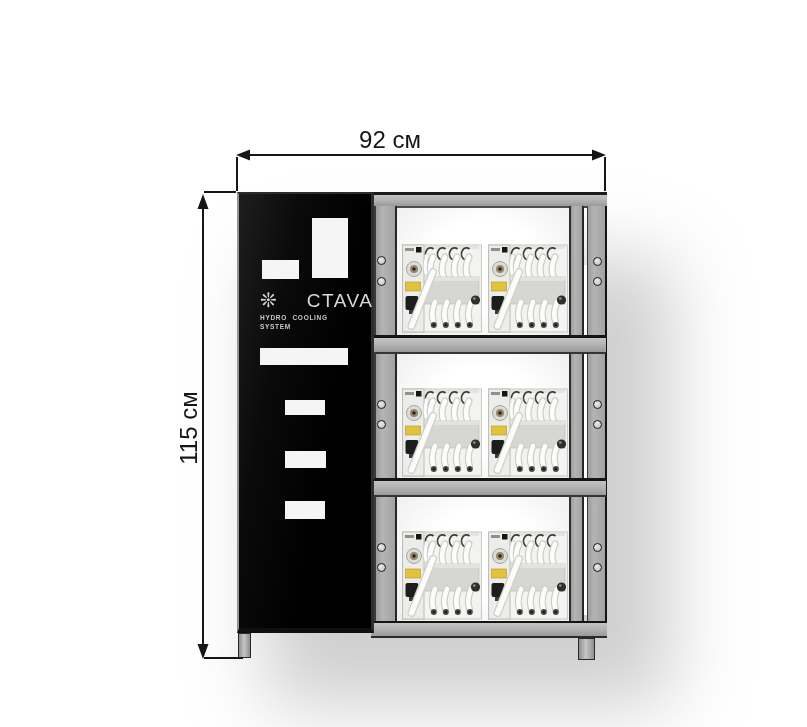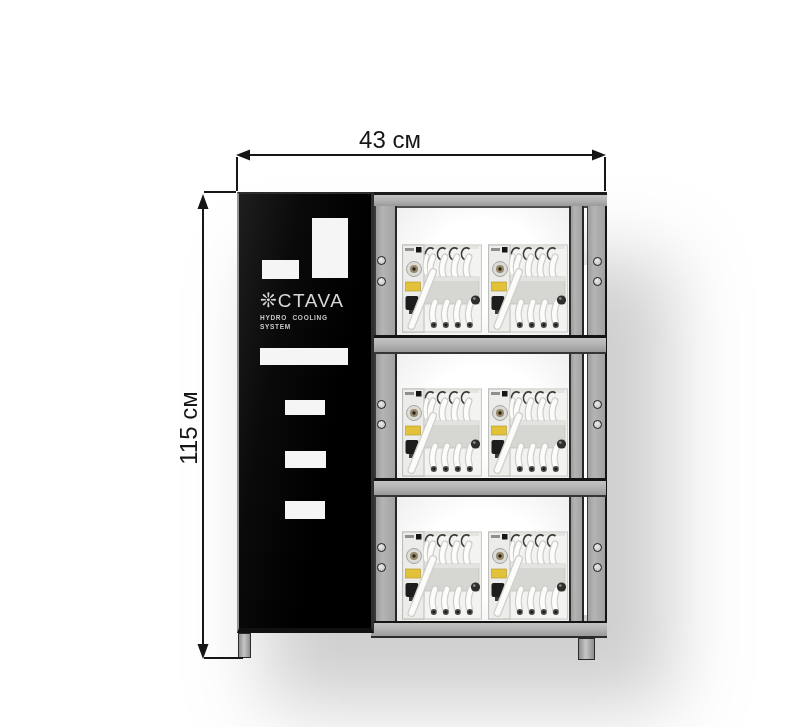--- a/index.html
+++ b/index.html
@@ -47,21 +47,21 @@
   .v-tall{left:73px;top:24px;width:36px;height:60px;}
   .v-small{left:23px;top:66px;width:37px;height:19px;}
   .v-wide{left:21px;top:154px;width:88px;height:17px;}
   .v-a{left:46px;top:206px;width:40px;height:15px;}
   .v-b{left:46px;top:257px;width:41px;height:17px;}
   .v-c{left:46px;top:307px;width:40px;height:18px;}
 
   .logo{position:absolute;left:21px;top:96px;width:105px;color:var(--logo_text,#d8d8d8);}
   .brand-row{display:flex;align-items:center;gap:1px;}
   .logo-icon{font-size:20px;line-height:1;}
-  .logo-text{font-size:19px;font-weight:500;letter-spacing:1.5px;line-height:1;}
+  .logo-text{font-size:19px;font-weight:500;letter-spacing:1.5px;line-height:1;margin-left:29px;}
   .tagline1{margin-top:4px;font-size:6.5px;font-weight:bold;letter-spacing:0.7px;word-spacing:3px;color:#c9c9c9;}
   .tagline2{margin-top:1.5px;font-size:6.5px;font-weight:bold;letter-spacing:0.7px;color:#c9c9c9;}
 
   
   .dim-svg{position:absolute;left:0;top:0;z-index:7;pointer-events:none;}
   .dim-label{position:absolute;z-index:8;color:var(--dimension,#161616);font-size:24px;font-weight:400;text-align:center;}
   .dim-label-w{left:330px;top:126px;width:120px;}
   .dim-label-h{left:129px;top:414px;width:120px;transform:rotate(-90deg);}
 </style>
 </head>
@@ -529,21 +529,21 @@
       <line x1="237" y1="157" x2="237" y2="191"></line>
       <line x1="605" y1="157" x2="605" y2="191"></line>
 
       <line x1="203" y1="208" x2="203" y2="644"></line>
       <polygon points="203,194 197.5,209 208.5,209" stroke="none"></polygon>
       <polygon points="203,659 197.5,644 208.5,644" stroke="none"></polygon>
       <line x1="204" y1="192" x2="236" y2="192"></line>
       <line x1="204" y1="658" x2="243" y2="658"></line>
     </g>
   </svg>
-  <div class="dim-label dim-label-w">43 см</div>
+  <div class="dim-label dim-label-w">92 см</div>
   <div class="dim-label dim-label-h">115 см</div>
 
 <div class="hole" style="left: 376.5px; top: 255.5px;"></div>
     <div class="hole" style="left: 376.5px; top: 276.5px;"></div>
     <div class="hole" style="left: 376.5px; top: 399.5px;"></div>
     <div class="hole" style="left: 376.5px; top: 419.5px;"></div>
     <div class="hole" style="left: 376.5px; top: 542.5px;"></div>
     <div class="hole" style="left: 376.5px; top: 562.5px;"></div>
     <div class="hole" style="left: 592.5px; top: 256.5px;"></div>
     <div class="hole" style="left: 592.5px; top: 276.5px;"></div>

